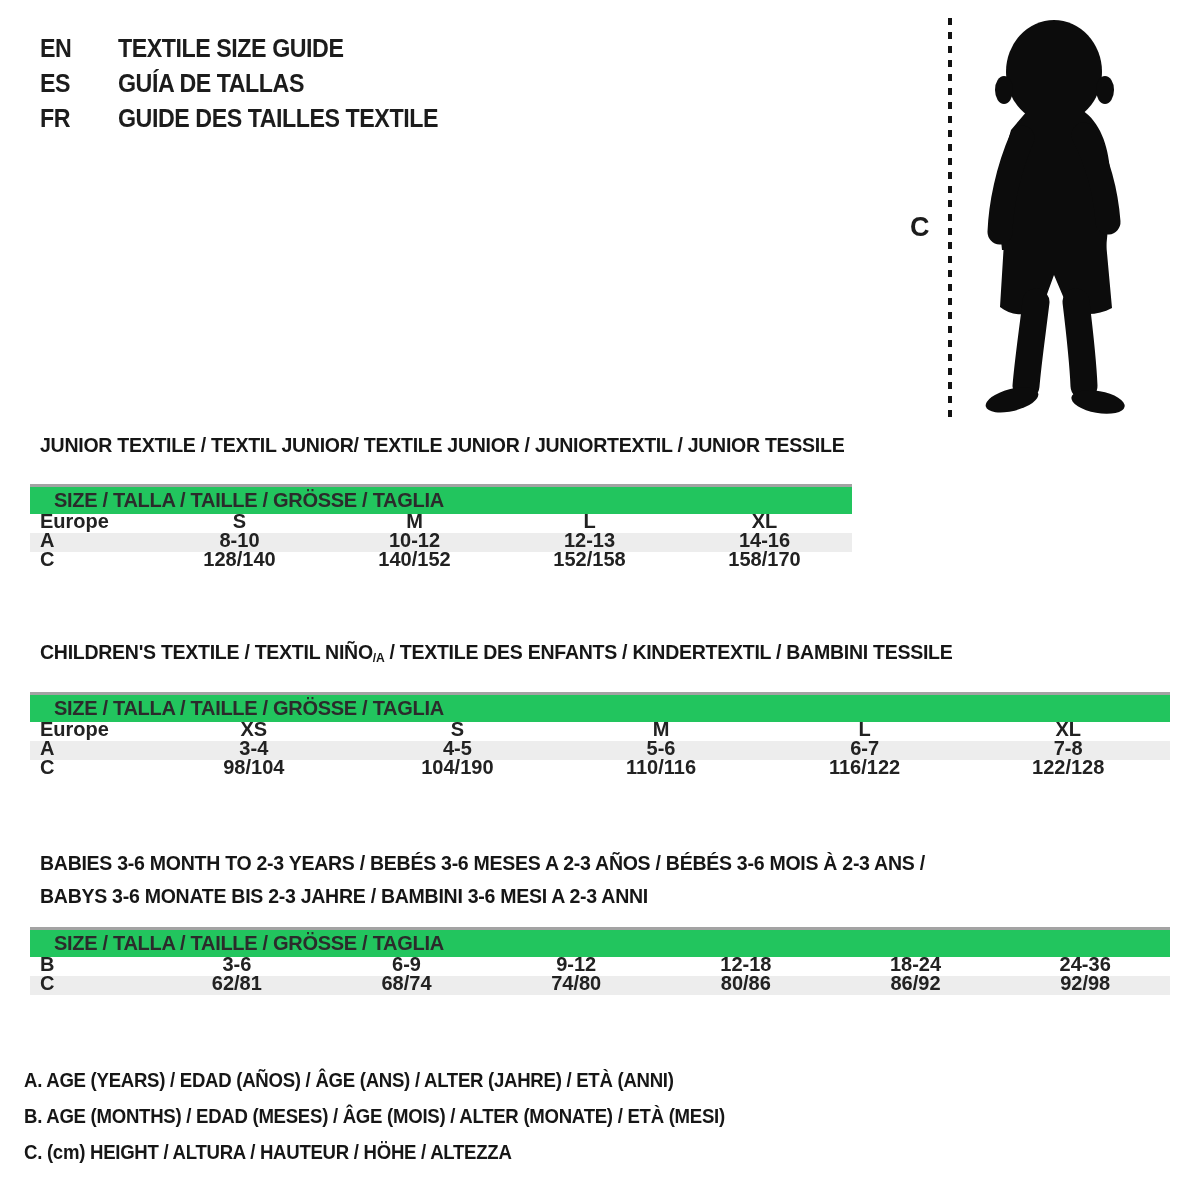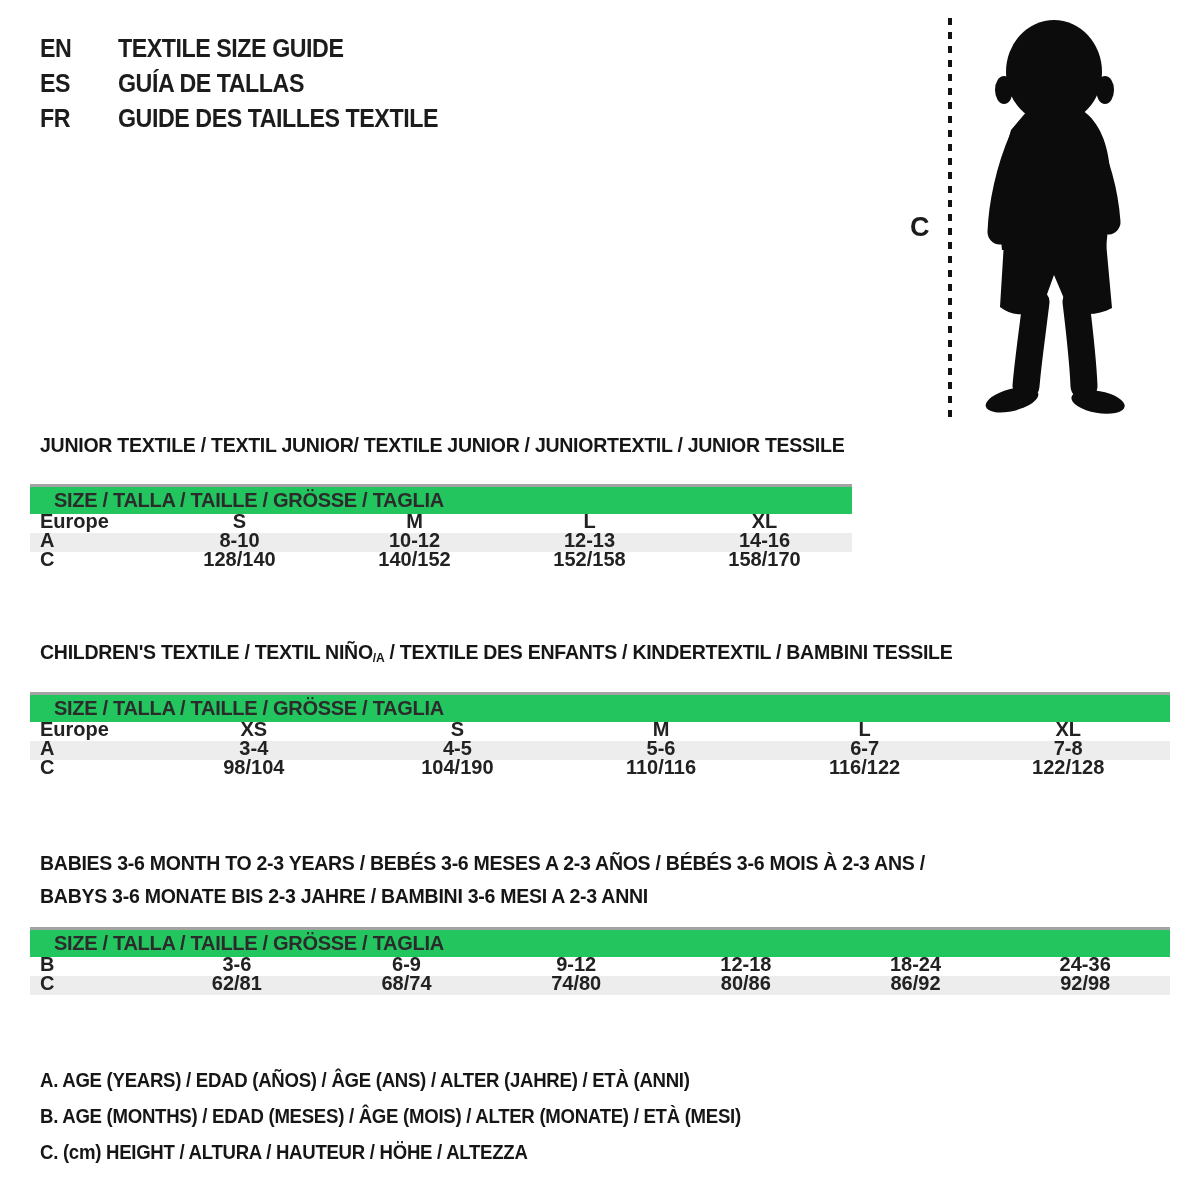--- a/index.html
+++ b/index.html
@@ -34,21 +34,21 @@
   .heading-sub{font-size:0.62em;vertical-align:-0.25em;}
   .size-header{
     background:#22c55e;border-top:3px solid #a3a3a3;height:27px;line-height:26px;
     padding-left:24px;font-size:20px;font-weight:700;color:#2b2b2b;letter-spacing:-0.3px;
   }
   .t-row{display:flex;align-items:flex-end;height:19px;font-size:20px;font-weight:700;color:#222222;}
   .t-row.shaded{background:#ededed;}
   .t-label{width:112px;padding-left:10px;}
   .t-cell{flex:1;text-align:center;}
   
-  .legend{position:absolute;left:40px;top:1062px;}
+  .legend{position:absolute;left:24px;top:1062px;}
   .legend p{
     margin:0;font-size:20px;font-weight:700;line-height:36px;letter-spacing:-0.3px;
     transform:scaleX(.93);transform-origin:left center;white-space:nowrap;color:#161616;
   }
 </style>
 </head>
 <body>
 
 <div class="page">
 

